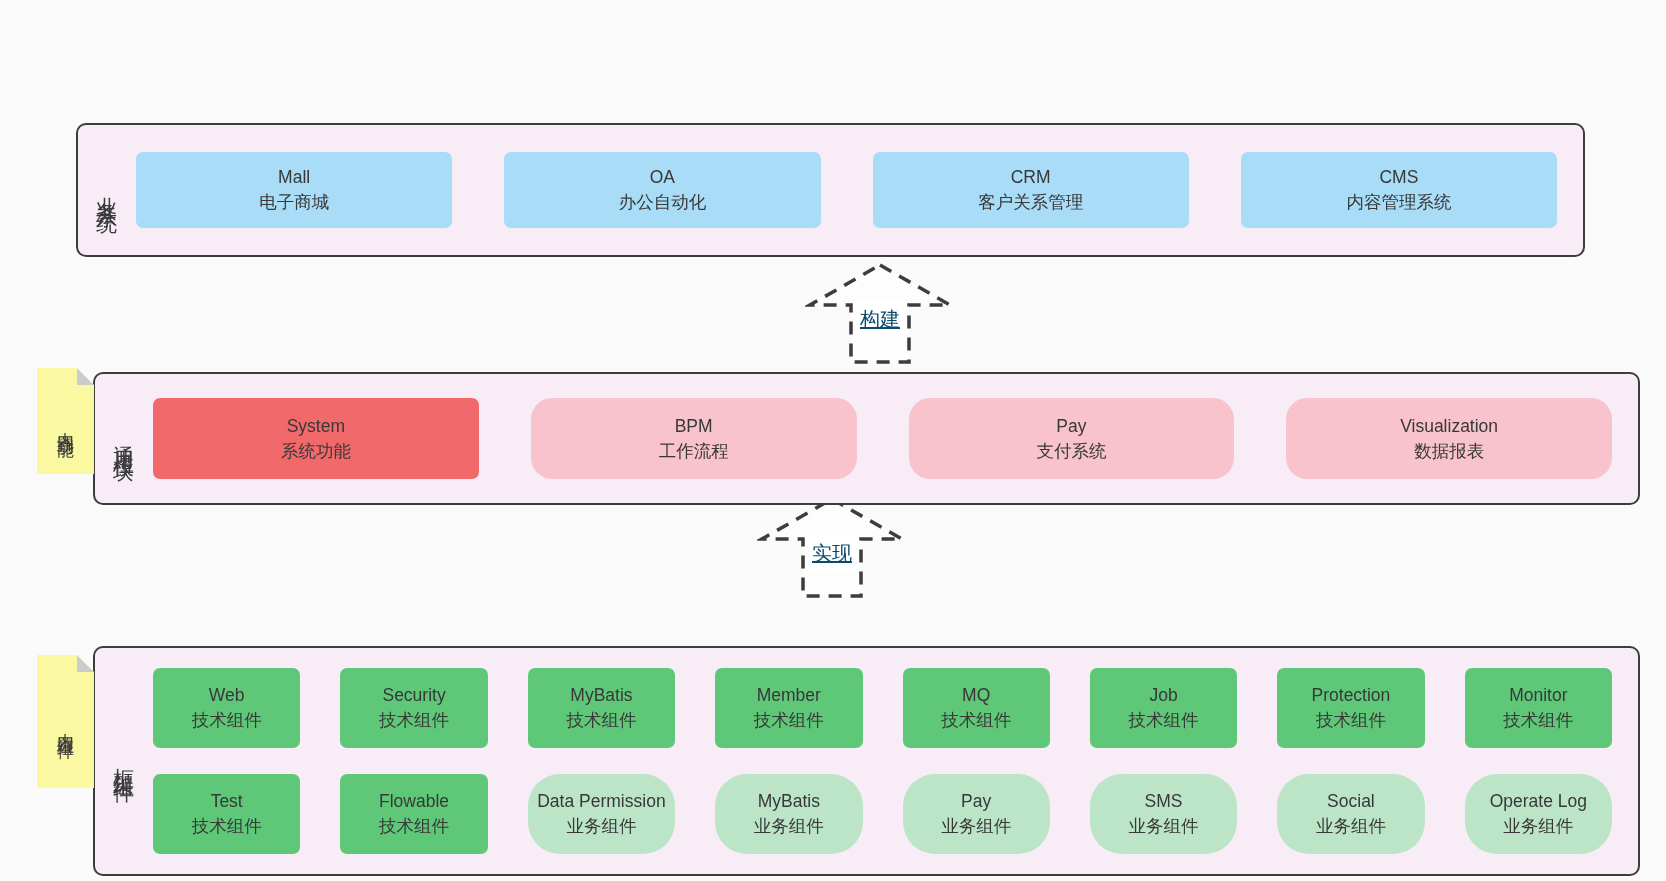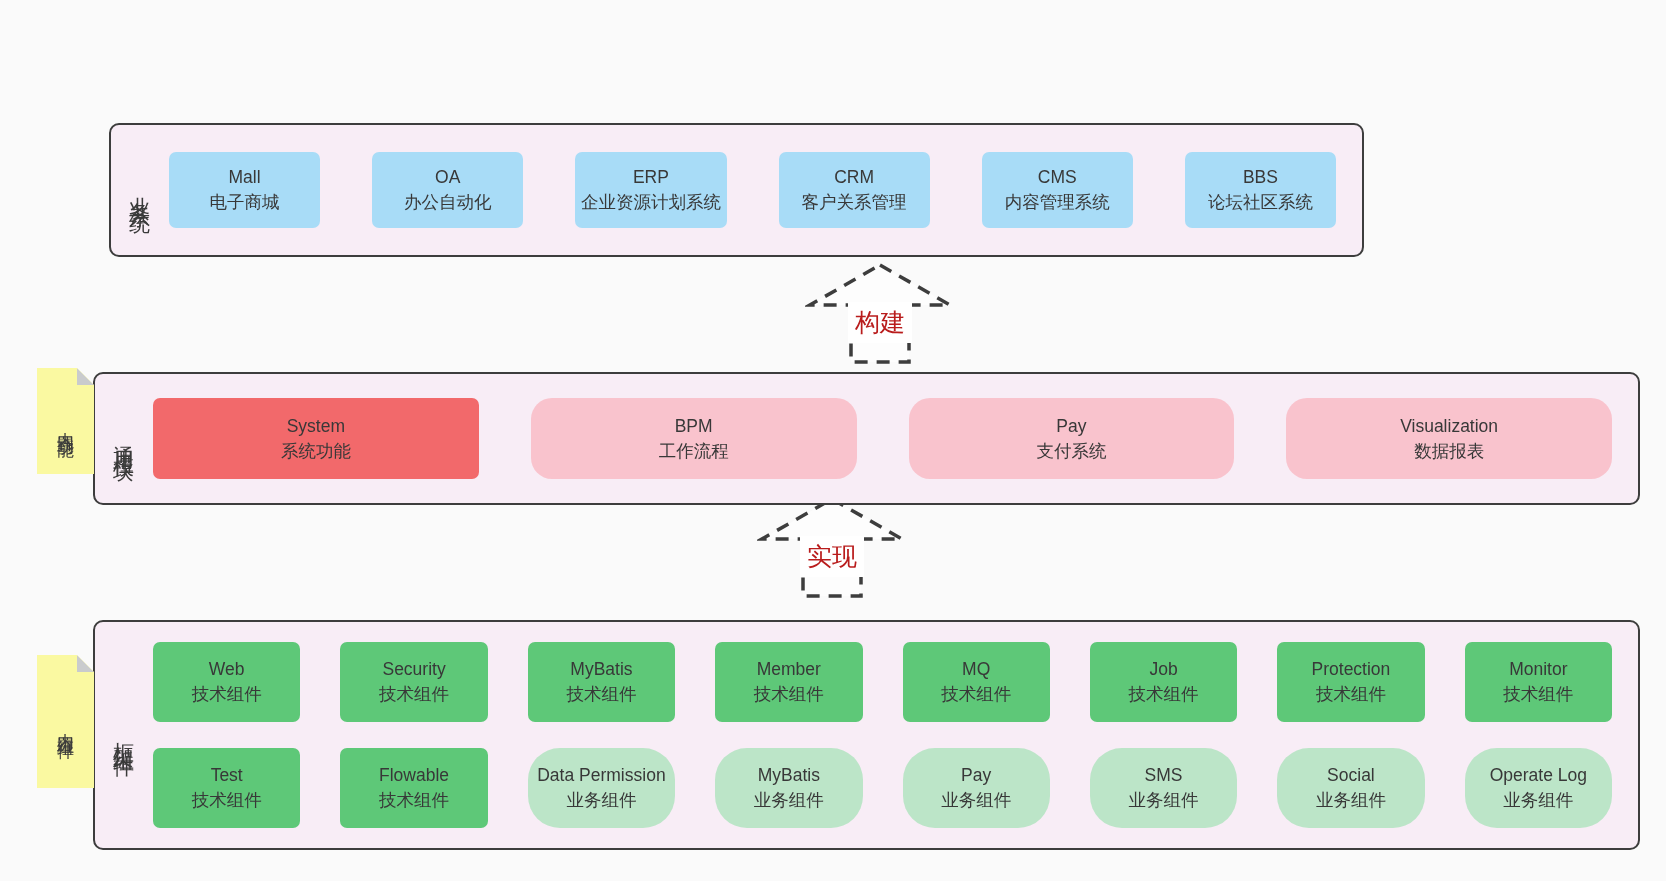--- a/index.html
+++ b/index.html
@@ -14,23 +14,23 @@
 
   
   .layer {
     position: absolute;
     background: var(--container-fill, #f8edf6);
     border: 2px solid var(--outline, #3d3d3d);
     border-radius: 10px;
     display: flex;
     z-index: 2;
   }
-  .layer-1 { left: 109px;  top: 123px; width: 1255px; height: 134px; }
+  .layer-1 { left: 76px;  top: 123px; width: 1509px; height: 134px; }
   .layer-2 { left: 93px;  top: 372px; width: 1547px; height: 133px; }
-  .layer-3 { left: 93px;  top: 620px; width: 1547px; height: 230px; align-items: center; }
+  .layer-3 { left: 93px;  top: 646px; width: 1547px; height: 230px; align-items: center; }
 
   .layer-label {
     width: 58px;
     display: flex; align-items: center; justify-content: center;
     flex: none;
   }
   .layer-label span {
     writing-mode: vertical-rl;
     text-orientation: upright;
     font-size: 21px;
@@ -77,23 +77,24 @@
   }
   .arrow-1 { left: 805px; top: 260px; }
   .arrow-2 { left: 757px; top: 494px; }
   .arrow svg { display: block; width: 100%; height: 100%; }
   .arrow .arrow-label {
     position: absolute;
     left: 50%; top: 42px;
     transform: translateX(-50%);
     background: #ffffff;
     padding: 4px 7px;
-    font-size: 25px;
-    color: #b91c1c;
+    font-size: 20px;
+    color: #0c4a6e;
     white-space: nowrap;
+    text-decoration: underline;
   }
 
   
   .note {
     position: absolute;
     background: var(--note-yellow, #faf9a1);
     clip-path: polygon(0 0, calc(100% - 17px) 0, 100% 17px, 100% 100%, 0 100%);
     display: flex; align-items: center; justify-content: center;
     z-index: 3;
   }
@@ -153,34 +154,26 @@
       <div class="box-row">
         <div class="box blue">
           <div>Mall</div>
           <div>电子商城</div>
         </div>
         <div class="box blue">
           <div>OA</div>
           <div>办公自动化</div>
         </div>
         <div class="box blue">
-          <div>ERP</div>
-          <div>企业资源计划系统</div>
-        </div>
-        <div class="box blue">
           <div>CRM</div>
           <div>客户关系管理</div>
         </div>
         <div class="box blue">
           <div>CMS</div>
           <div>内容管理系统</div>
-        </div>
-        <div class="box blue">
-          <div>BBS</div>
-          <div>论坛社区系统</div>
         </div>
       </div>
     </div>
   </div>
 
   <div class="layer layer-2">
     <div class="layer-label">
       <span>通用模块</span>
     </div>
     <div class="boxes">

